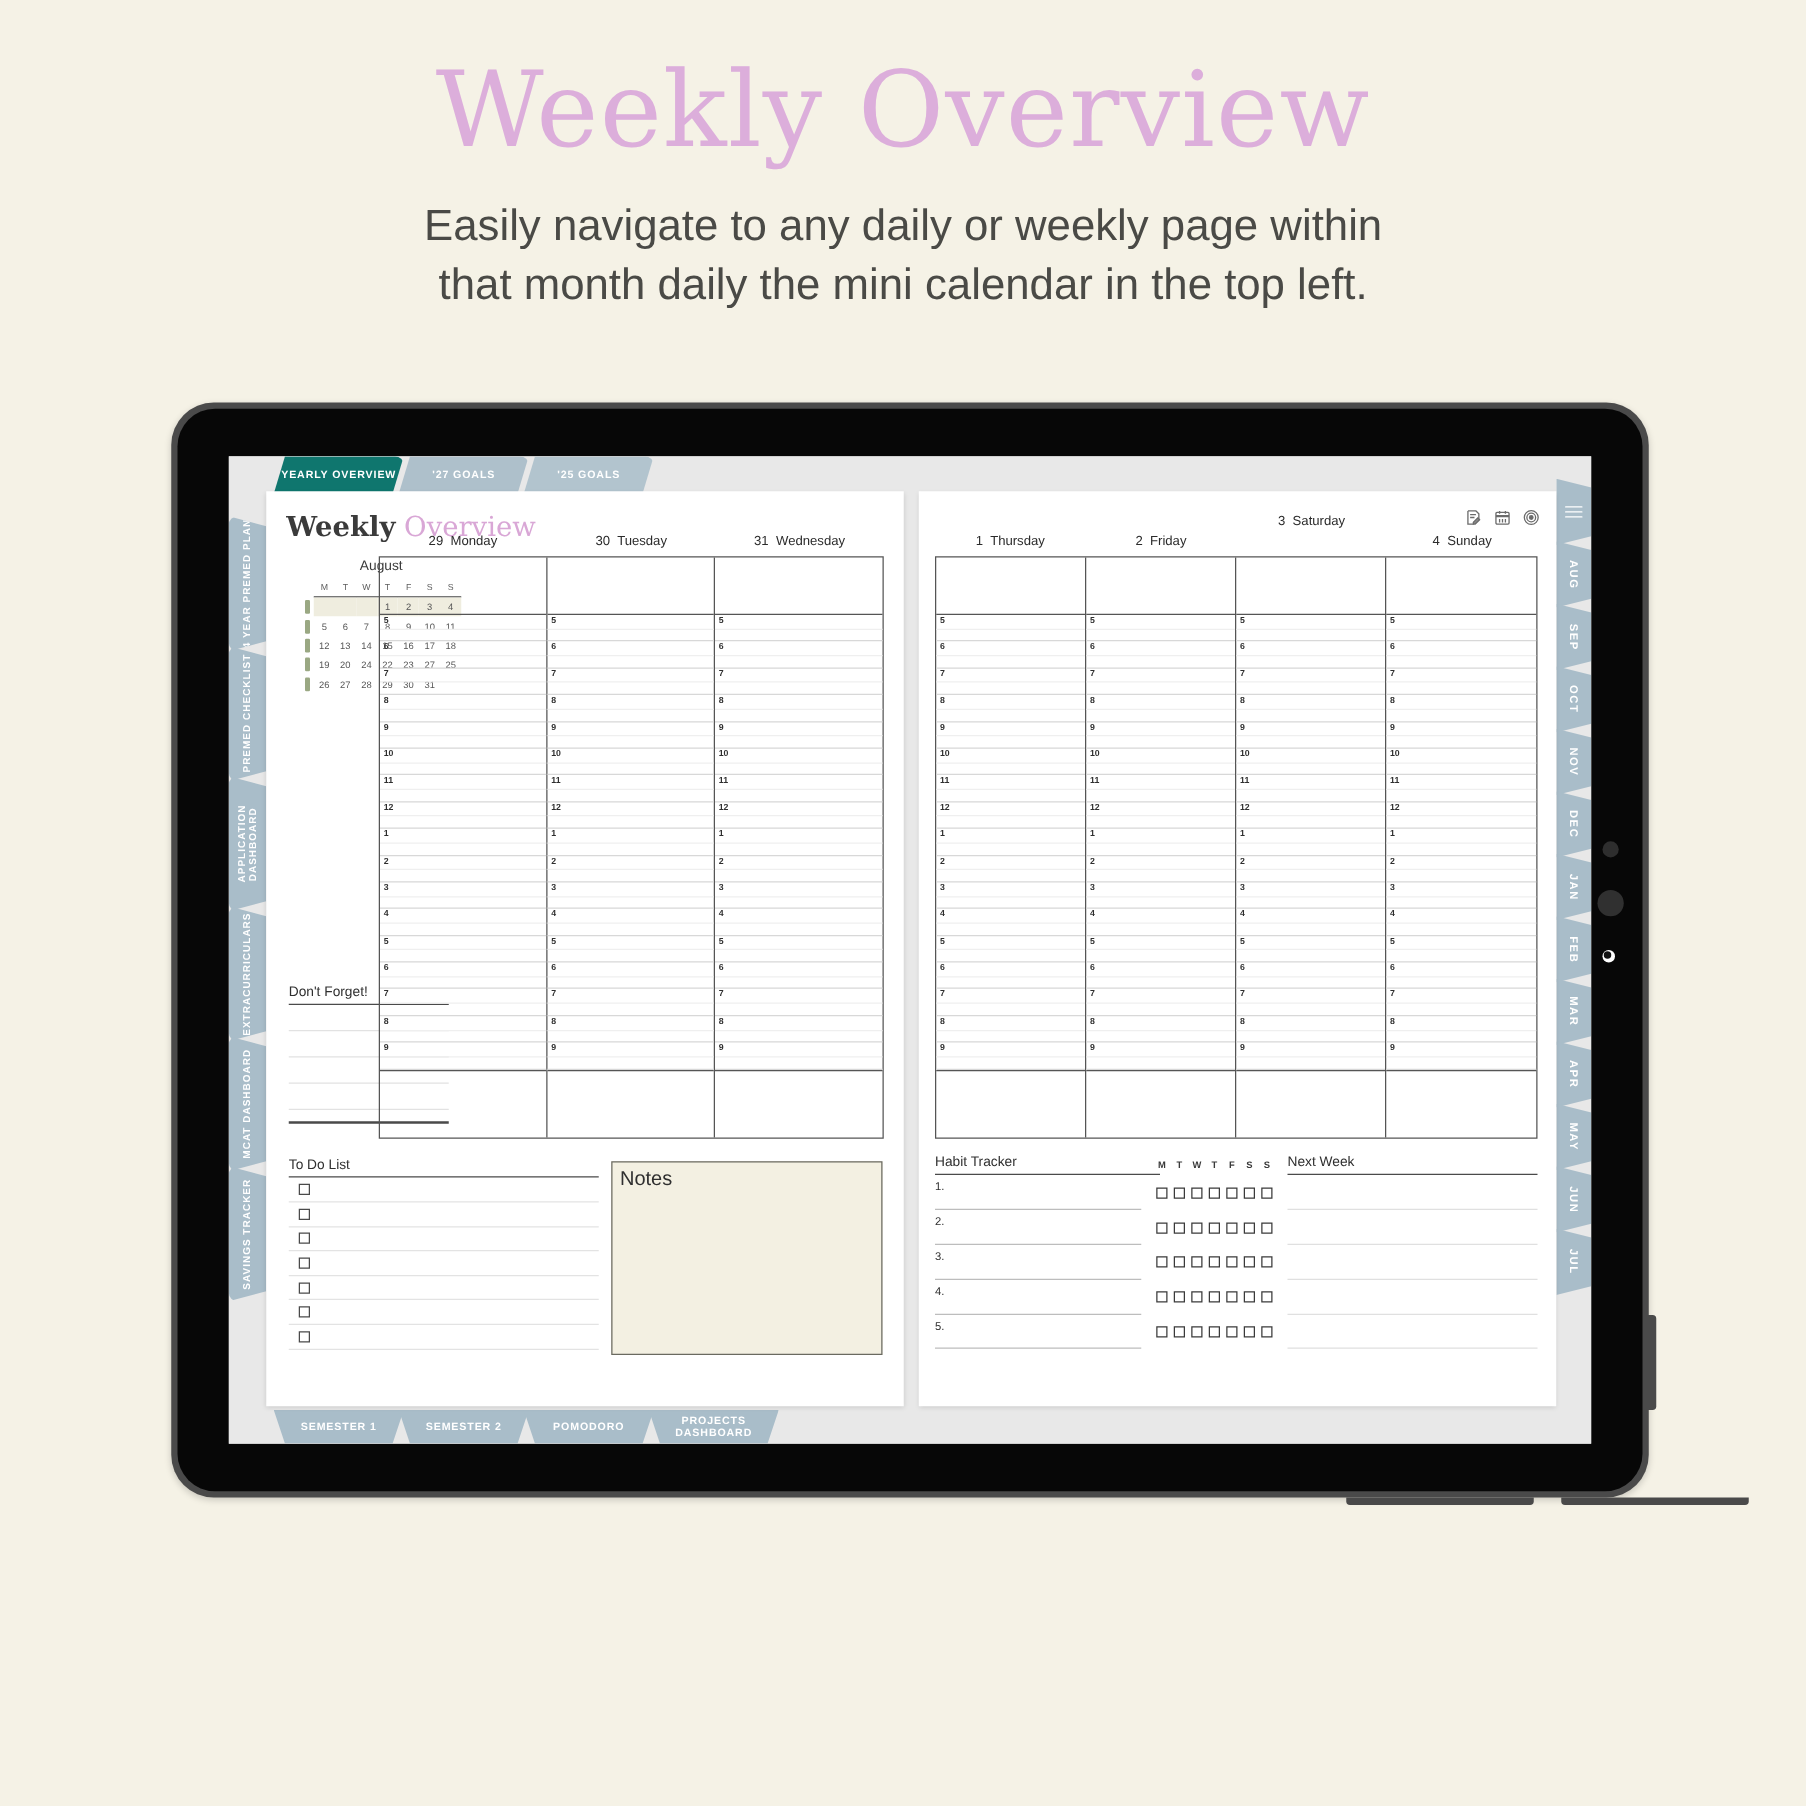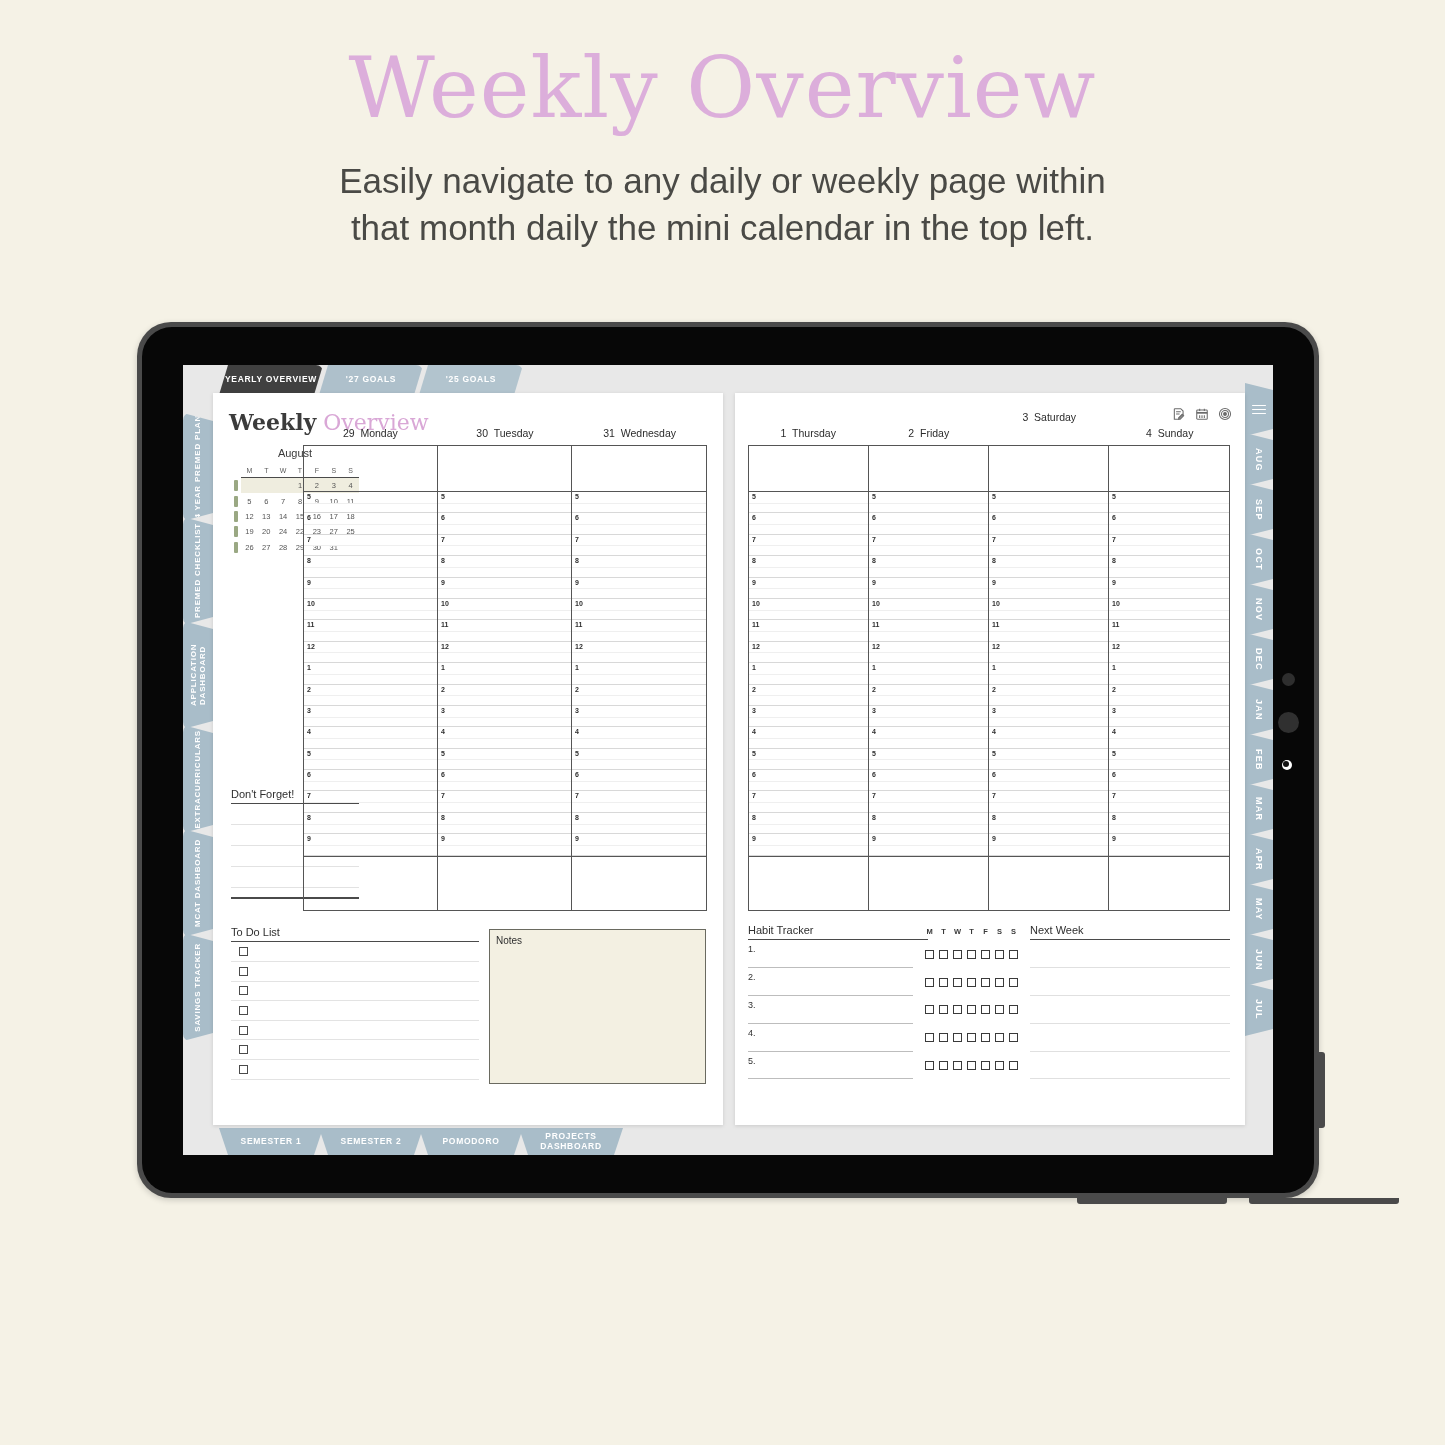--- a/index.html
+++ b/index.html
@@ -67,21 +67,21 @@
     width: 104px; height: 30px;
     background: #a9bdc9;
     color: #ffffff;
     font-size: 8.5px; font-weight: 700; letter-spacing: .7px;
     display: flex; align-items: center; justify-content: center; text-align: center;
     line-height: 1.15;
     clip-path: polygon(9px 0, 100% 0, calc(100% - 9px) 100%, 0 100%);
     margin-right: -4px;
     border-radius: 7px 7px 0 0;
   }
-  .ttab:nth-child(1){ background:#404040; }
+  .ttab:nth-child(1){ background:#0f766e; }
   .ttab:nth-child(2){ background:#aec0cb; }
   .ttab:nth-child(3){ background:#b2c4ce; }
 
   
   #left-tabs { position: absolute; left: 0px; top: 48px; width: 30px; }
   .ltab {
     width: 30px; height: 108px;
     background: #a9bdc9;
     color: #ffffff; font-size: 8px; font-weight: 700; letter-spacing: .8px;
     display: flex; align-items: center; justify-content: center; text-align: center;
@@ -122,21 +122,21 @@
   
   #page-left  { position: absolute; left: 30px;  top: 28px; width: 510px; height: 732px; background: #ffffff; box-shadow: 0 1px 4px rgba(0,0,0,.13); }
   #page-right { position: absolute; left: 552px; top: 28px; width: 510px; height: 732px; background: #ffffff; box-shadow: 0 1px 4px rgba(0,0,0,.13); }
 
   
   #pl-title { position: absolute; left: 16px; top: 18px; font-family: "DejaVu Serif", serif; font-size: 22px; line-height:1; }
   #pl-title .w1 { color: #3b3b3b; font-weight: 700; }
   #pl-title .w2 { color: #d9a7d6; font-weight: 400; }
 
   
-  #mini-cal { position: absolute; left: 18px; top: 54px; width: 128px; }
+  #mini-cal { position: absolute; left: 28px; top: 54px; width: 128px; }
   #mini-cal-month { text-align: center; font-size: 11px; color: #3b3b3b; margin-bottom: 6px; font-weight: 400;}
   .cal-grid { display: grid; grid-template-columns: 10px repeat(7, 1fr); font-size: 7.5px; color: #555; }
   .cal-hd { text-align: center; padding: 2px 0 3px; color: #5c5c5c; font-size: 7px; }
   .cal-row-mark { width: 4px; height: 11px; background: #9aa883; margin: 2px 1px; border-radius: 1px; }
   .cal-cell { text-align: center; padding: 3.2px 0; }
   .cal-row-hl { background: #efeddf; }
   .cal-underline { grid-column: 2 / span 7; height: 1px; background: #4a4a4a; }
 
   
   #weekly-goals-head, #dont-forget-head, #todo-head, #habit-head, #nextweek-head {
@@ -366,21 +366,21 @@
           <div id="df-lines">
               <div style="height:21px;border-bottom:1px solid #e2e2e2;"></div>
               <div style="height:21px;border-bottom:1px solid #e2e2e2;"></div>
               <div style="height:21px;border-bottom:1px solid #e2e2e2;"></div>
               <div style="height:21px;border-bottom:1px solid #e2e2e2;"></div>
             </div>
           <div class="rule-dark" style="margin-top:9px;"></div>
         </div>
 
         <div style="position:absolute;left:276px;top:536px;width:217px;height:155px;border:1.3px solid #6a6a60;background:#f3f0e2;">
-          <div style="font-size:10px;color:#2f2f2f;padding:5px 0 0 6px;">Notes</div>
+          <div style="font-size:16px;color:#2f2f2f;padding:5px 0 0 6px;">Notes</div>
         </div>
 
         <div id="sched-left-heads">
             <div class="day-hd" style="left:90px;top:34px;width:134.66666666666666px;"><span>29</span>&nbsp; <span>Monday</span></div>
             <div class="day-hd" style="left:224.66666666666666px;top:34px;width:134.66666666666666px;"><span>30</span>&nbsp; <span>Tuesday</span></div>
             <div class="day-hd" style="left:359.3333333333333px;top:34px;width:134.66666666666666px;"><span>31</span>&nbsp; <span>Wednesday</span></div>
           </div>
         <div id="sched-left" style="position:absolute;left:90px;top:52px;width:404px;height:466px;border:1.4px solid #555;display:flex;">
             <div class="col" style="width:134.66666666666666px;display:flex;flex-direction:column;">
               <div style="height:46px;border-bottom:1.4px solid #555;"></div>

